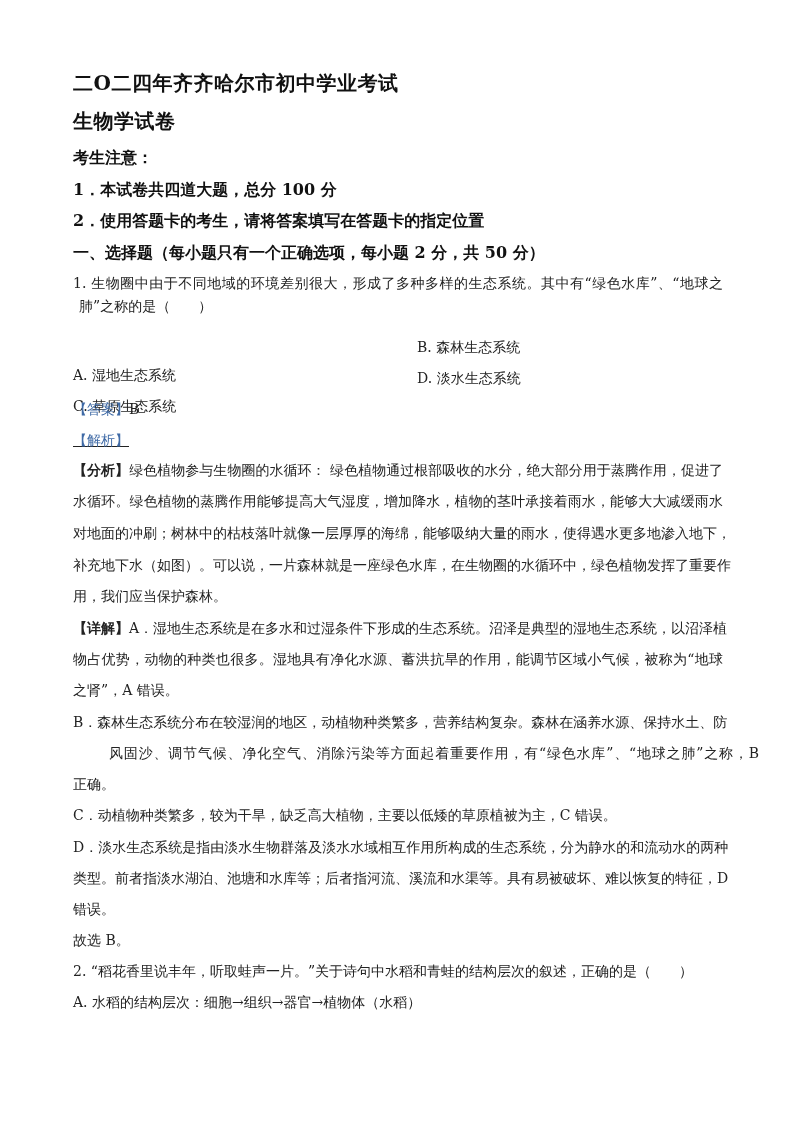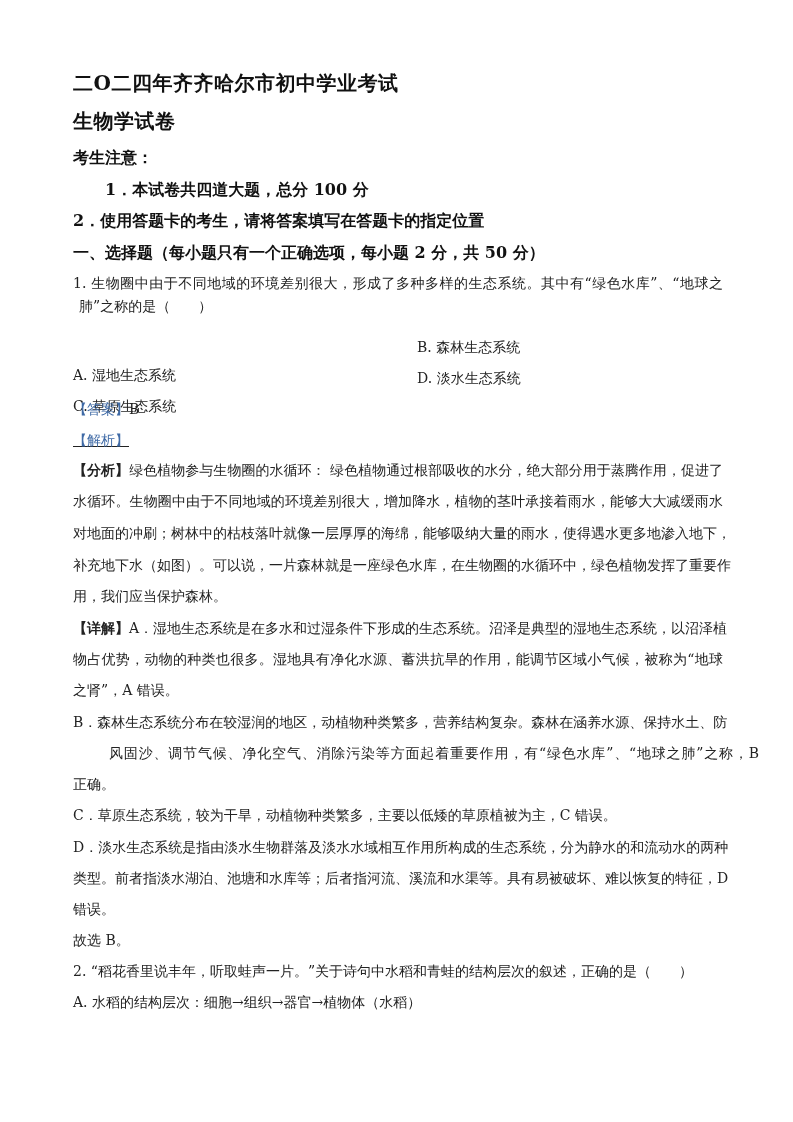--- a/index.html
+++ b/index.html
@@ -63,21 +63,21 @@
   </style>
 </head>
 <body>
 
 <div class="page">
 
   <div class="title main">二O二四年齐齐哈尔市初中学业考试</div>
   <div class="title sub">生物学试卷</div>
 
   <div class="line bold" style="top:148px;">考生注意：</div>
-  <div class="line bold" style="top:180px;margin-left:32px;">1．本试卷共四道大题，总分 100 分</div>
+  <div class="line bold" style="top:180px;">1．本试卷共四道大题，总分 100 分</div>
   <div class="line bold" style="top:211px;">2．使用答题卡的考生，请将答案填写在答题卡的指定位置</div>
   <div class="line bold" style="top:243px;">一、选择题（每小题只有一个正确选项，每小题 2 分，共 50 分）</div>
 
   <div class="line justify" style="top:273px;">1. 生物圈中由于不同地域的环境差别很大，形成了多种多样的生态系统。其中有“绿色水库”、“地球之</div>
   <div class="line" style="top:296px;margin-left:6px;">肺”之称的是（　　）</div>
 
   <div class="opt left" style="top:337px;">
     <span>A.</span>
     <span>湿地生态系统</span>
   </div>
@@ -97,36 +97,36 @@
   <div class="line" style="top:399px;">
     <span class="blue">【答案】</span><span>B</span>
   </div>
   <div class="line" style="top:430px;text-decoration:underline;">
     <span class="blue">【解析】</span>
   </div>
 
   <div class="line justify" style="top:460px;">
     <span class="tag-strong">【分析】</span><span>绿色植物参与生物圈的水循环： 绿色植物通过根部吸收的水分，绝大部分用于蒸腾作用，促进了</span>
   </div>
-  <div class="line justify" style="top:491px;">水循环。生物圈中由于不同地域的环境差别很大，增加降水，植物的茎叶承接着雨水，能够大大减缓雨水</div>
+  <div class="line justify" style="top:491px;">水循环。绿色植物的蒸腾作用能够提高大气湿度，增加降水，植物的茎叶承接着雨水，能够大大减缓雨水</div>
   <div class="line justify" style="top:523px;">对地面的冲刷；树林中的枯枝落叶就像一层厚厚的海绵，能够吸纳大量的雨水，使得遇水更多地渗入地下，</div>
   <div class="line justify" style="top:555px;">补充地下水（如图）。可以说，一片森林就是一座绿色水库，在生物圈的水循环中，绿色植物发挥了重要作</div>
   <div class="line" style="top:586px;">用，我们应当保护森林。</div>
 
   <div class="line justify" style="top:618px;">
     <span class="tag-strong">【详解】</span><span>A．湿地生态系统是在多水和过湿条件下形成的生态系统。沼泽是典型的湿地生态系统，以沼泽植</span>
   </div>
   <div class="line justify" style="top:649px;">物占优势，动物的种类也很多。湿地具有净化水源、蓄洪抗旱的作用，能调节区域小气候，被称为“地球</div>
   <div class="line" style="top:680px;">之肾”，A 错误。</div>
 
   <div class="line justify" style="top:712px;">B．森林生态系统分布在较湿润的地区，动植物种类繁多，营养结构复杂。森林在涵养水源、保持水土、防</div>
   <div class="line justify" style="top:743px;margin-left:36px;">风固沙、调节气候、净化空气、消除污染等方面起着重要作用，有“绿色水库”、“地球之肺”之称，B</div>
   <div class="line" style="top:774px;">正确。</div>
 
-  <div class="line" style="top:805px;">C．草原生态系统，较为干旱，动植物种类繁多，主要以低矮的草原植被为主，C 错误。</div>
+  <div class="line" style="top:805px;">C．动植物种类繁多，较为干旱，缺乏高大植物，主要以低矮的草原植被为主，C 错误。</div>
 
   <div class="line justify" style="top:837px;">D．淡水生态系统是指由淡水生物群落及淡水水域相互作用所构成的生态系统，分为静水的和流动水的两种</div>
   <div class="line justify" style="top:868px;">类型。前者指淡水湖泊、池塘和水库等；后者指河流、溪流和水渠等。具有易被破坏、难以恢复的特征，D</div>
   <div class="line" style="top:899px;">错误。</div>
 
   <div class="line" style="top:930px;">故选 B。</div>
 
   <div class="line" style="top:961px;">2. “稻花香里说丰年，听取蛙声一片。”关于诗句中水稻和青蛙的结构层次的叙述，正确的是（　　）</div>
   <div class="line" style="top:992px;">A. 水稻的结构层次：细胞→组织→器官→植物体（水稻）</div>
 

